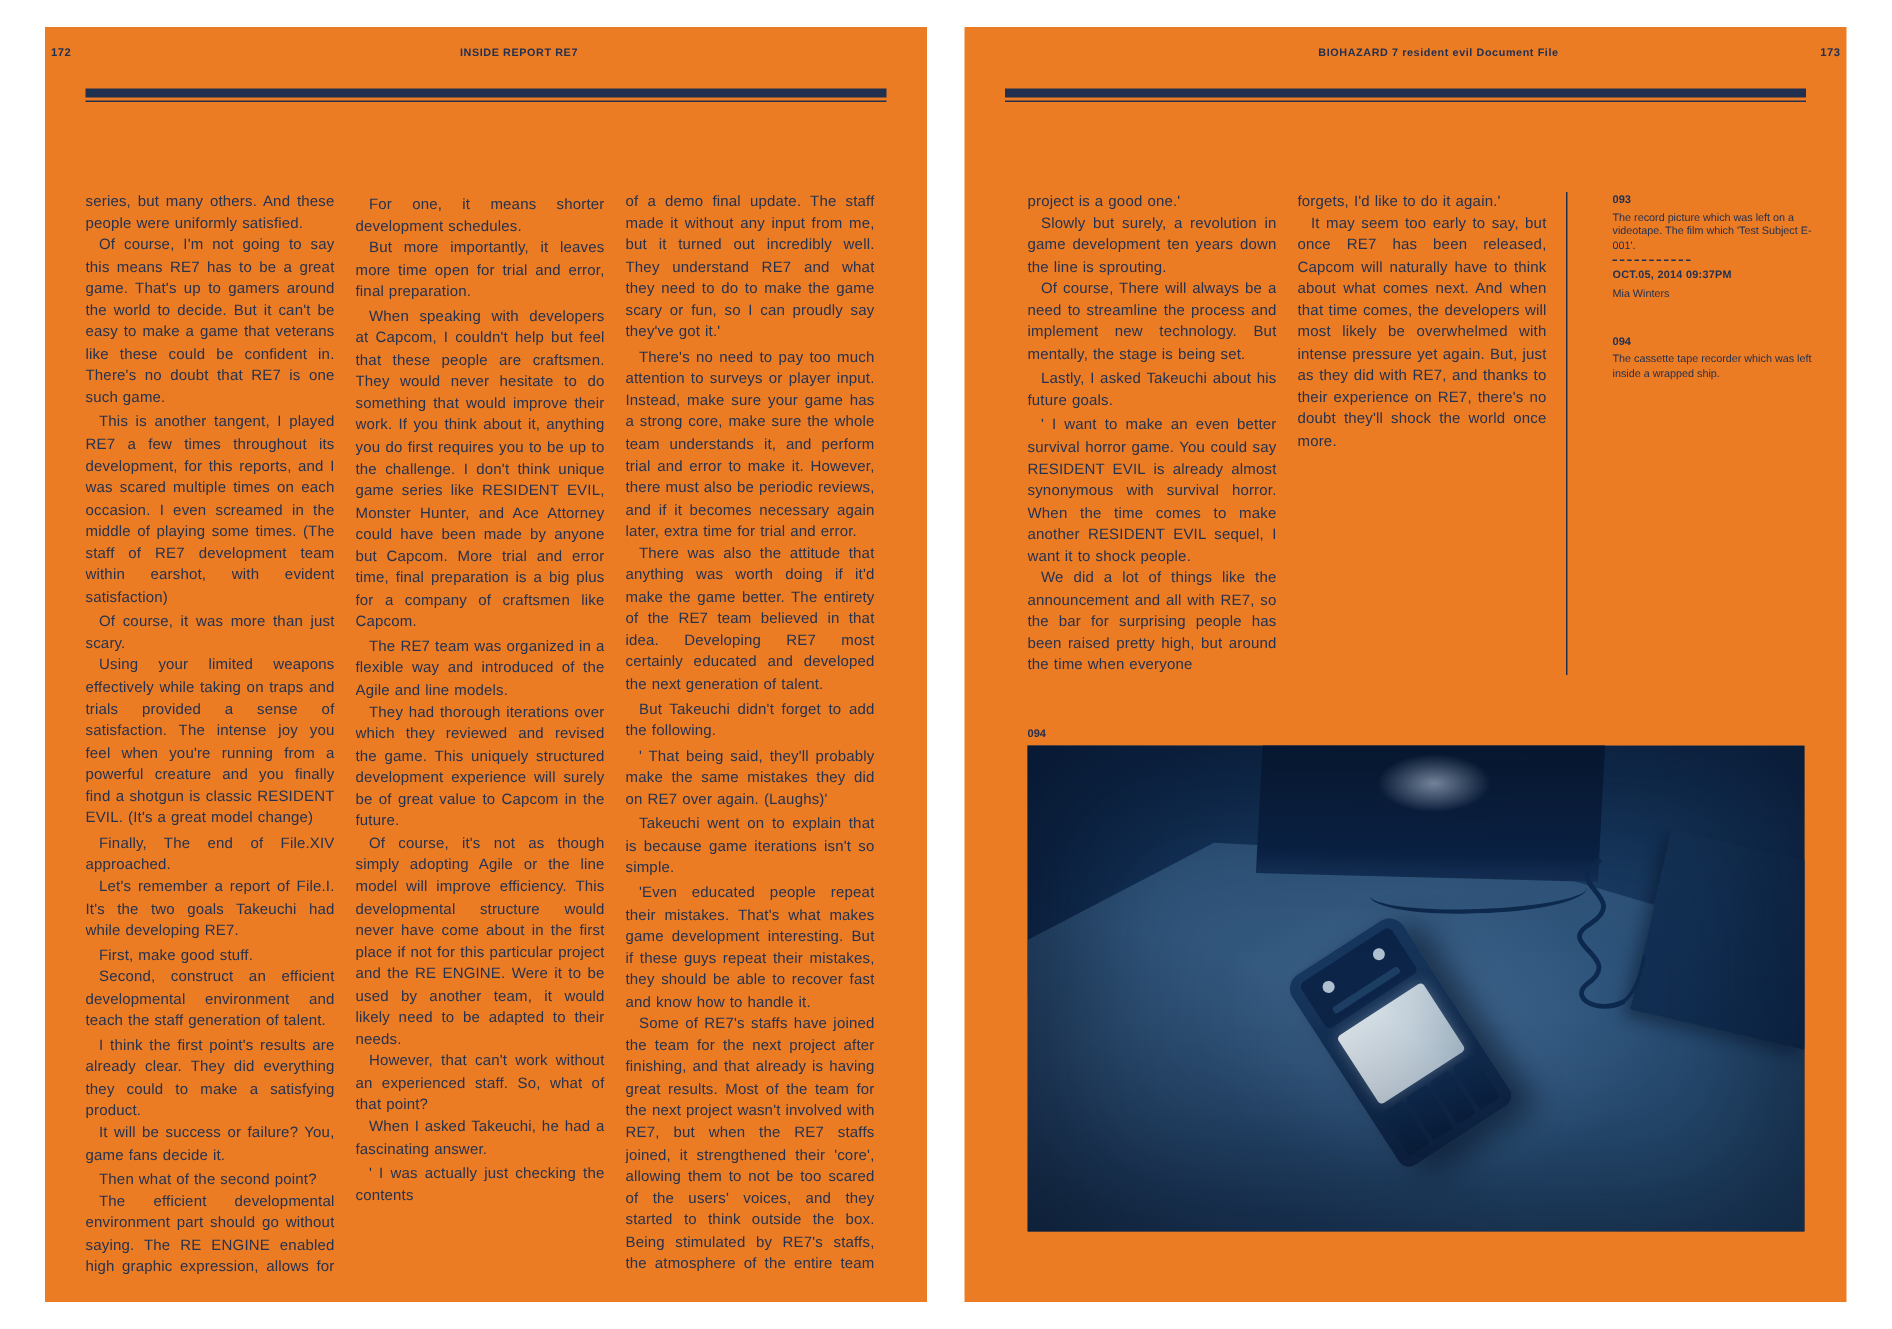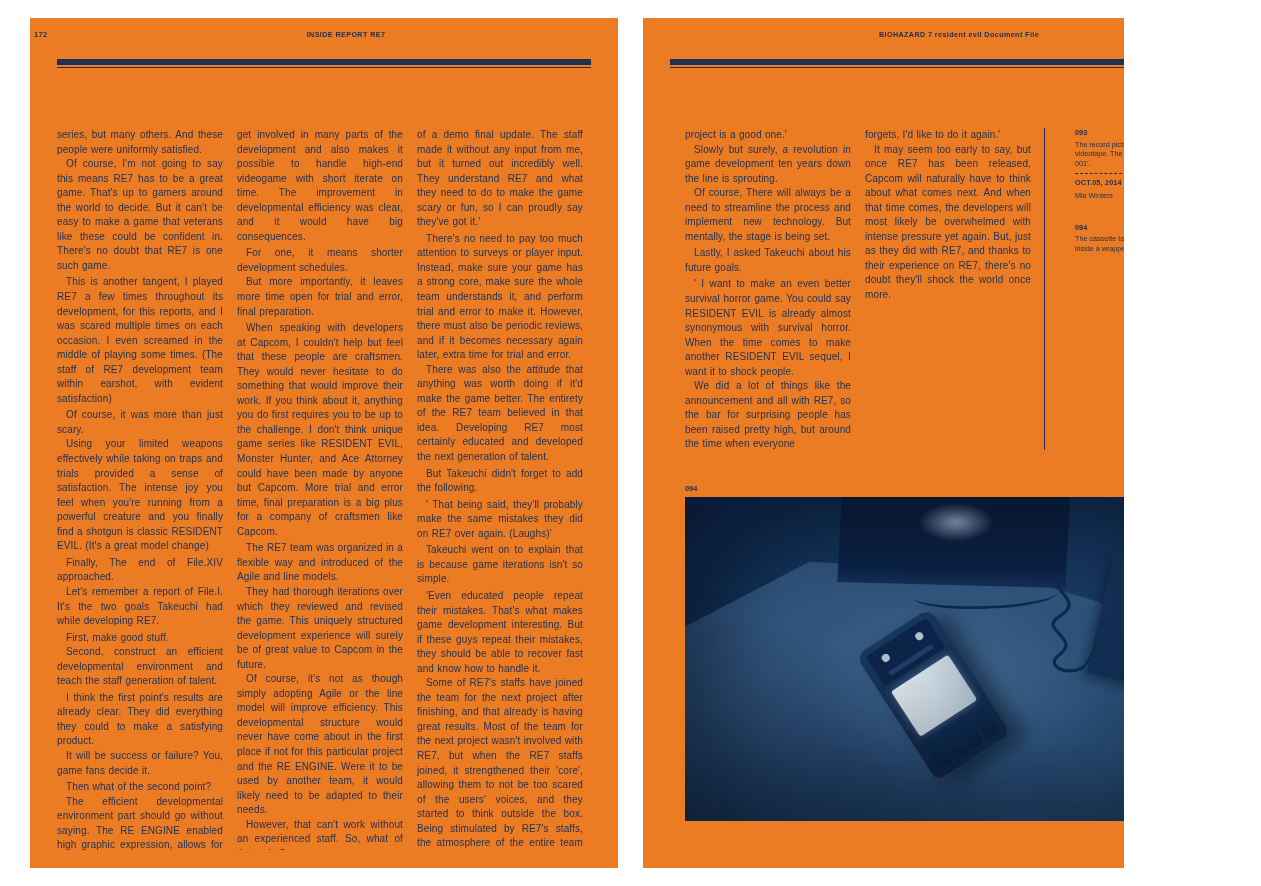--- a/index.html
+++ b/index.html
@@ -1,16 +1,16 @@
 <!DOCTYPE html>
 <html><head>
 <meta charset="utf-8">
 <style>
   html,body{margin:0;padding:0;background:#ffffff;}
-  .canvas{position:relative;width:1124px;height:886px;background:#ffffff;overflow:hidden;
+  .canvas{position:relative;width:1261px;height:886px;background:#ffffff;overflow:hidden;
           font-family:"Liberation Sans", sans-serif;}
   .page{position:absolute;top:18px;width:588px;height:850px;background:#EC7C24;}
   .page-left{left:30px;}
   .page-right{left:643px;}
   .pagenum{position:absolute;top:12px;font-size:7.5px;font-weight:bold;color:#223050;letter-spacing:.3px;}
   .pagenum.pn-left{left:4px;}
   .pagenum.pn-right{right:4px;text-align:center;}
   .running-title{position:absolute;top:12px;left:0;right:0;text-align:center;font-size:7.2px;
                  font-weight:bold;color:#223050;letter-spacing:.4px;padding-left:44px;}
   .rule{position:absolute;top:41px;left:27px;right:27px;height:9px;}
@@ -93,21 +93,20 @@
         <p class="gap">Finally, The end of File.XIV approached.</p>
         <p>Let's remember a report of File.I. It's the two goals Takeuchi had while developing RE7.</p>
         <p class="gap">First, make good stuff.</p>
         <p>Second, construct an efficient developmental environment and teach the staff generation of talent.</p>
         <p class="gap">I think the first point's results are already clear. They did everything they could to make a satisfying product.</p>
         <p>It will be success or failure? You, game fans decide it.</p>
         <p class="gap">Then what of the second point?</p>
         <p>The efficient developmental environment part should go without saying. The RE ENGINE enabled high graphic expression, allows for each individual staff member to</p>
       </div>
     <div class="col c2">
-        <p class="ni">get involved in many parts of the development and also makes it possible to handle high-end videogame with short iterate on time. The improvement in developmental efficiency was clear, and it would have big consequences.</p>
         <p class="gap">For one, it means shorter development schedules.</p>
         <p>But more importantly, it leaves more time open for trial and error, final preparation.</p>
         <p class="gap">When speaking with developers at Capcom, I couldn't help but feel that these people are craftsmen. They would never hesitate to do something that would improve their work. If you think about it, anything you do first requires you to be up to the challenge. I don't think unique game series like RESIDENT EVIL, Monster Hunter, and Ace Attorney could have been made by anyone but Capcom. More trial and error time, final preparation is a big plus for a company of craftsmen like Capcom.</p>
         <p class="gap">The RE7 team was organized in a flexible way and introduced of the Agile and line models.</p>
         <p>They had thorough iterations over which they reviewed and revised the game. This uniquely structured development experience will surely be of great value to Capcom in the future.</p>
         <p>Of course, it's not as though simply adopting Agile or the line model will improve efficiency. This developmental structure would never have come about in the first place if not for this particular project and the RE ENGINE. Were it to be used by another team, it would likely need to be adapted to their needs.</p>
         <p>However, that can't work without an experienced staff. So, what of that point?</p>
         <p>When I asked Takeuchi, he had a fascinating answer.</p>
         <p class="gap">' I was actually just checking the contents</p>
       </div>

